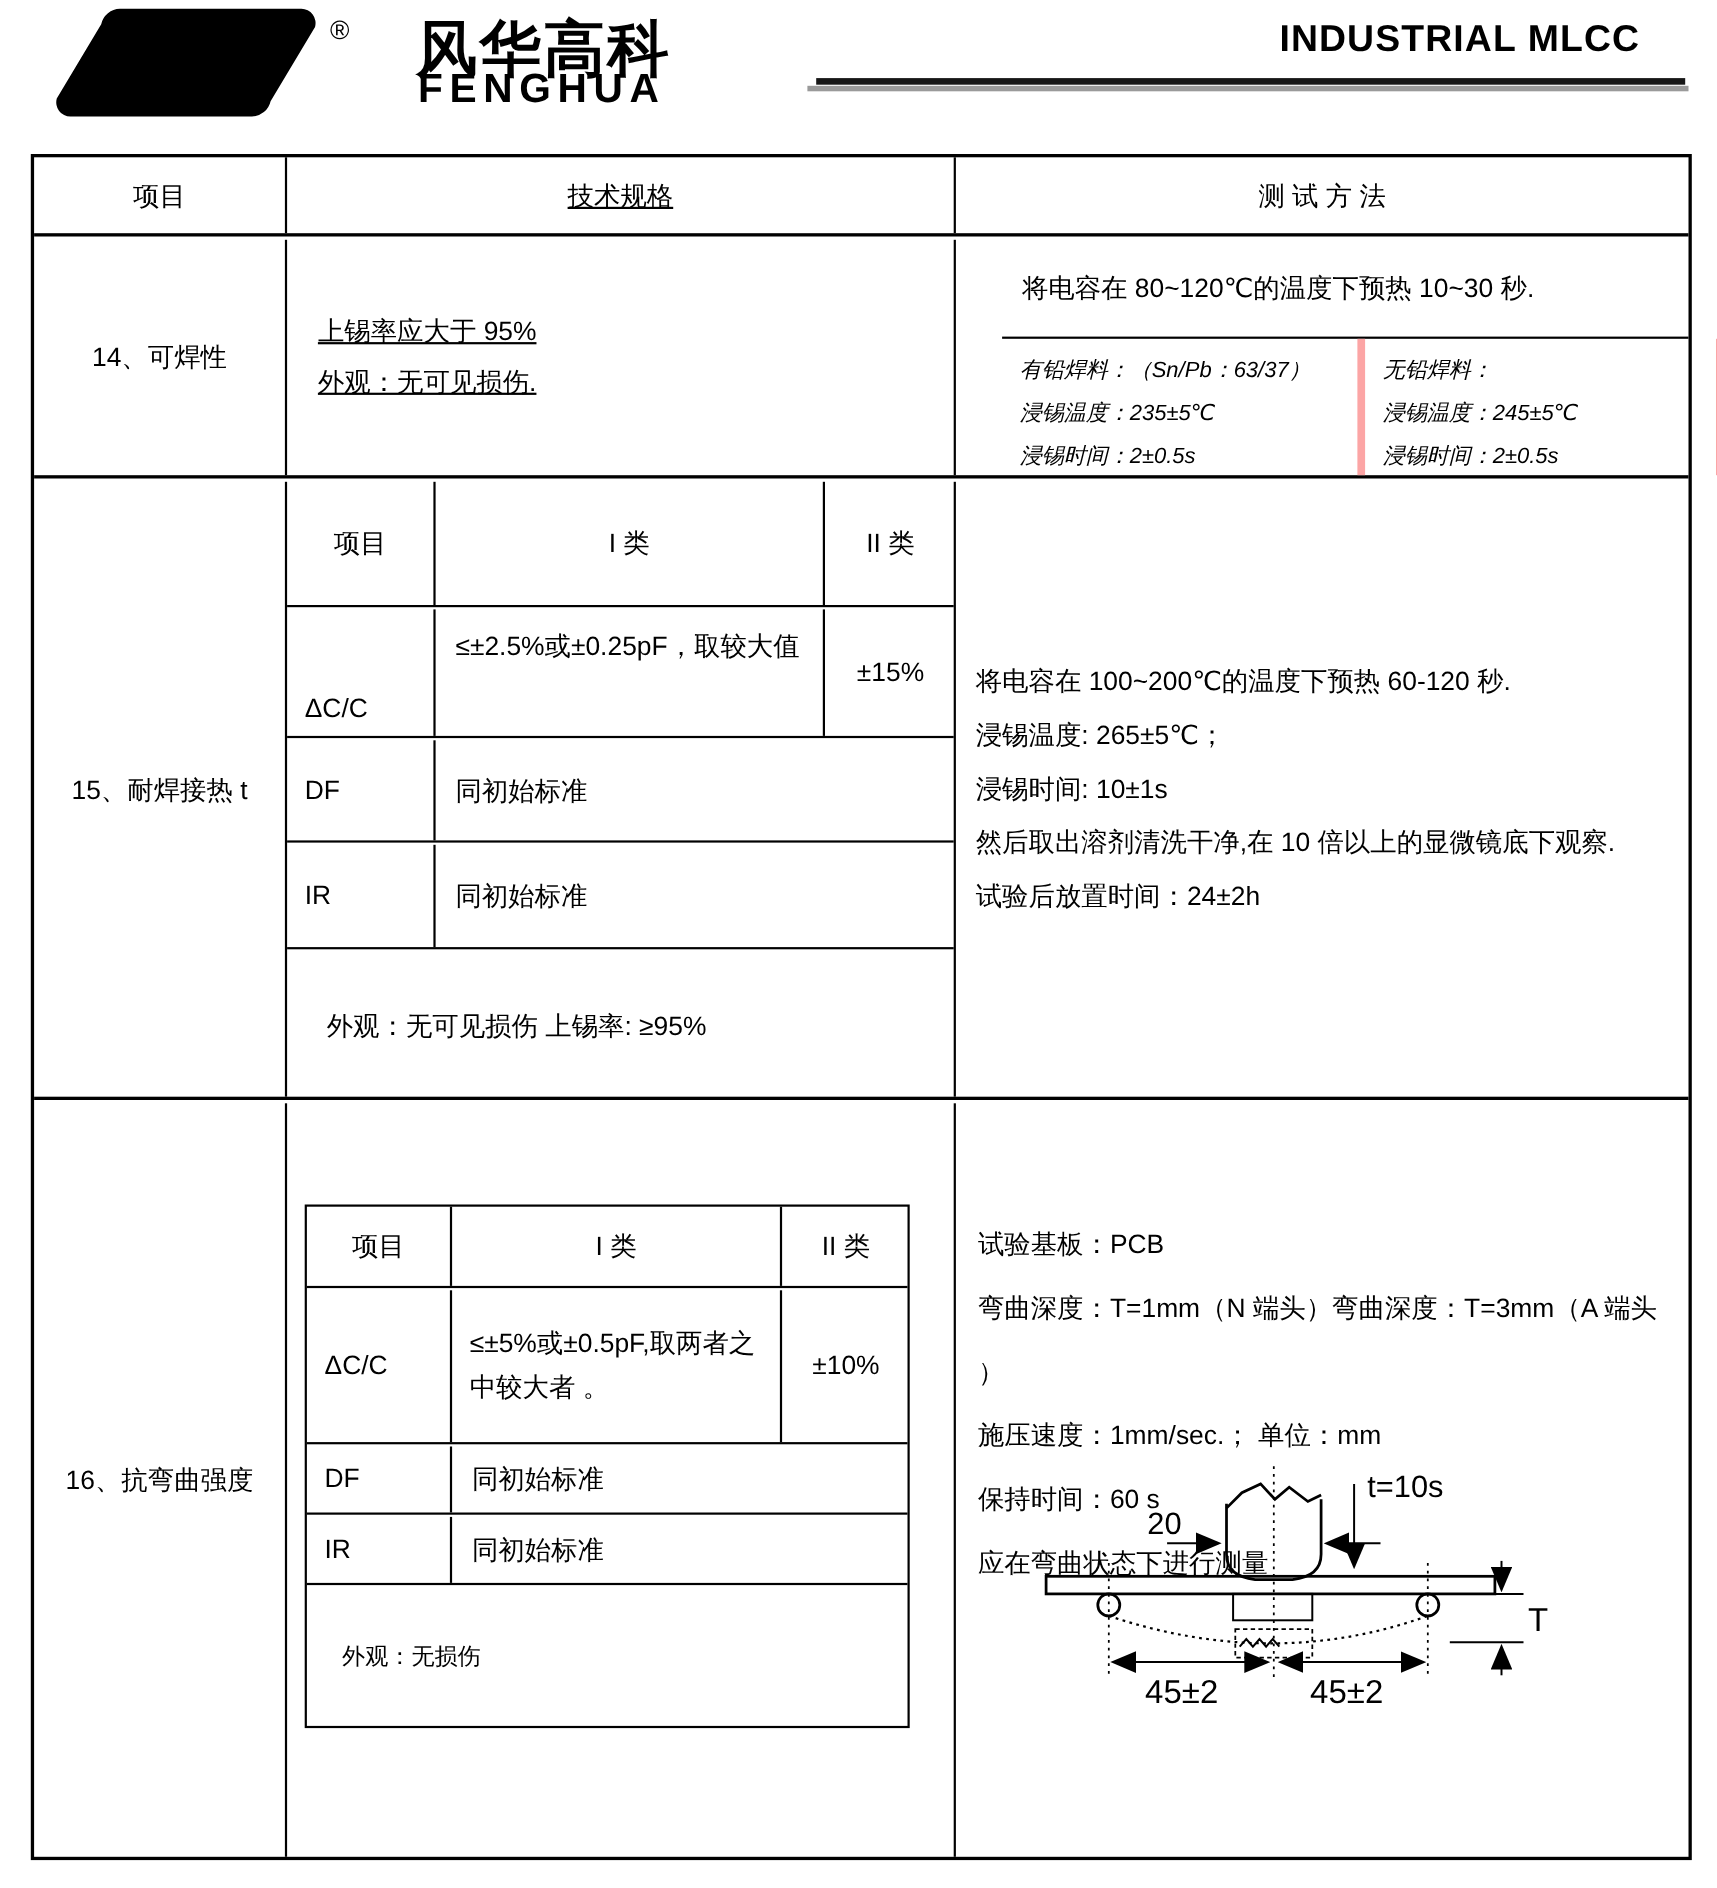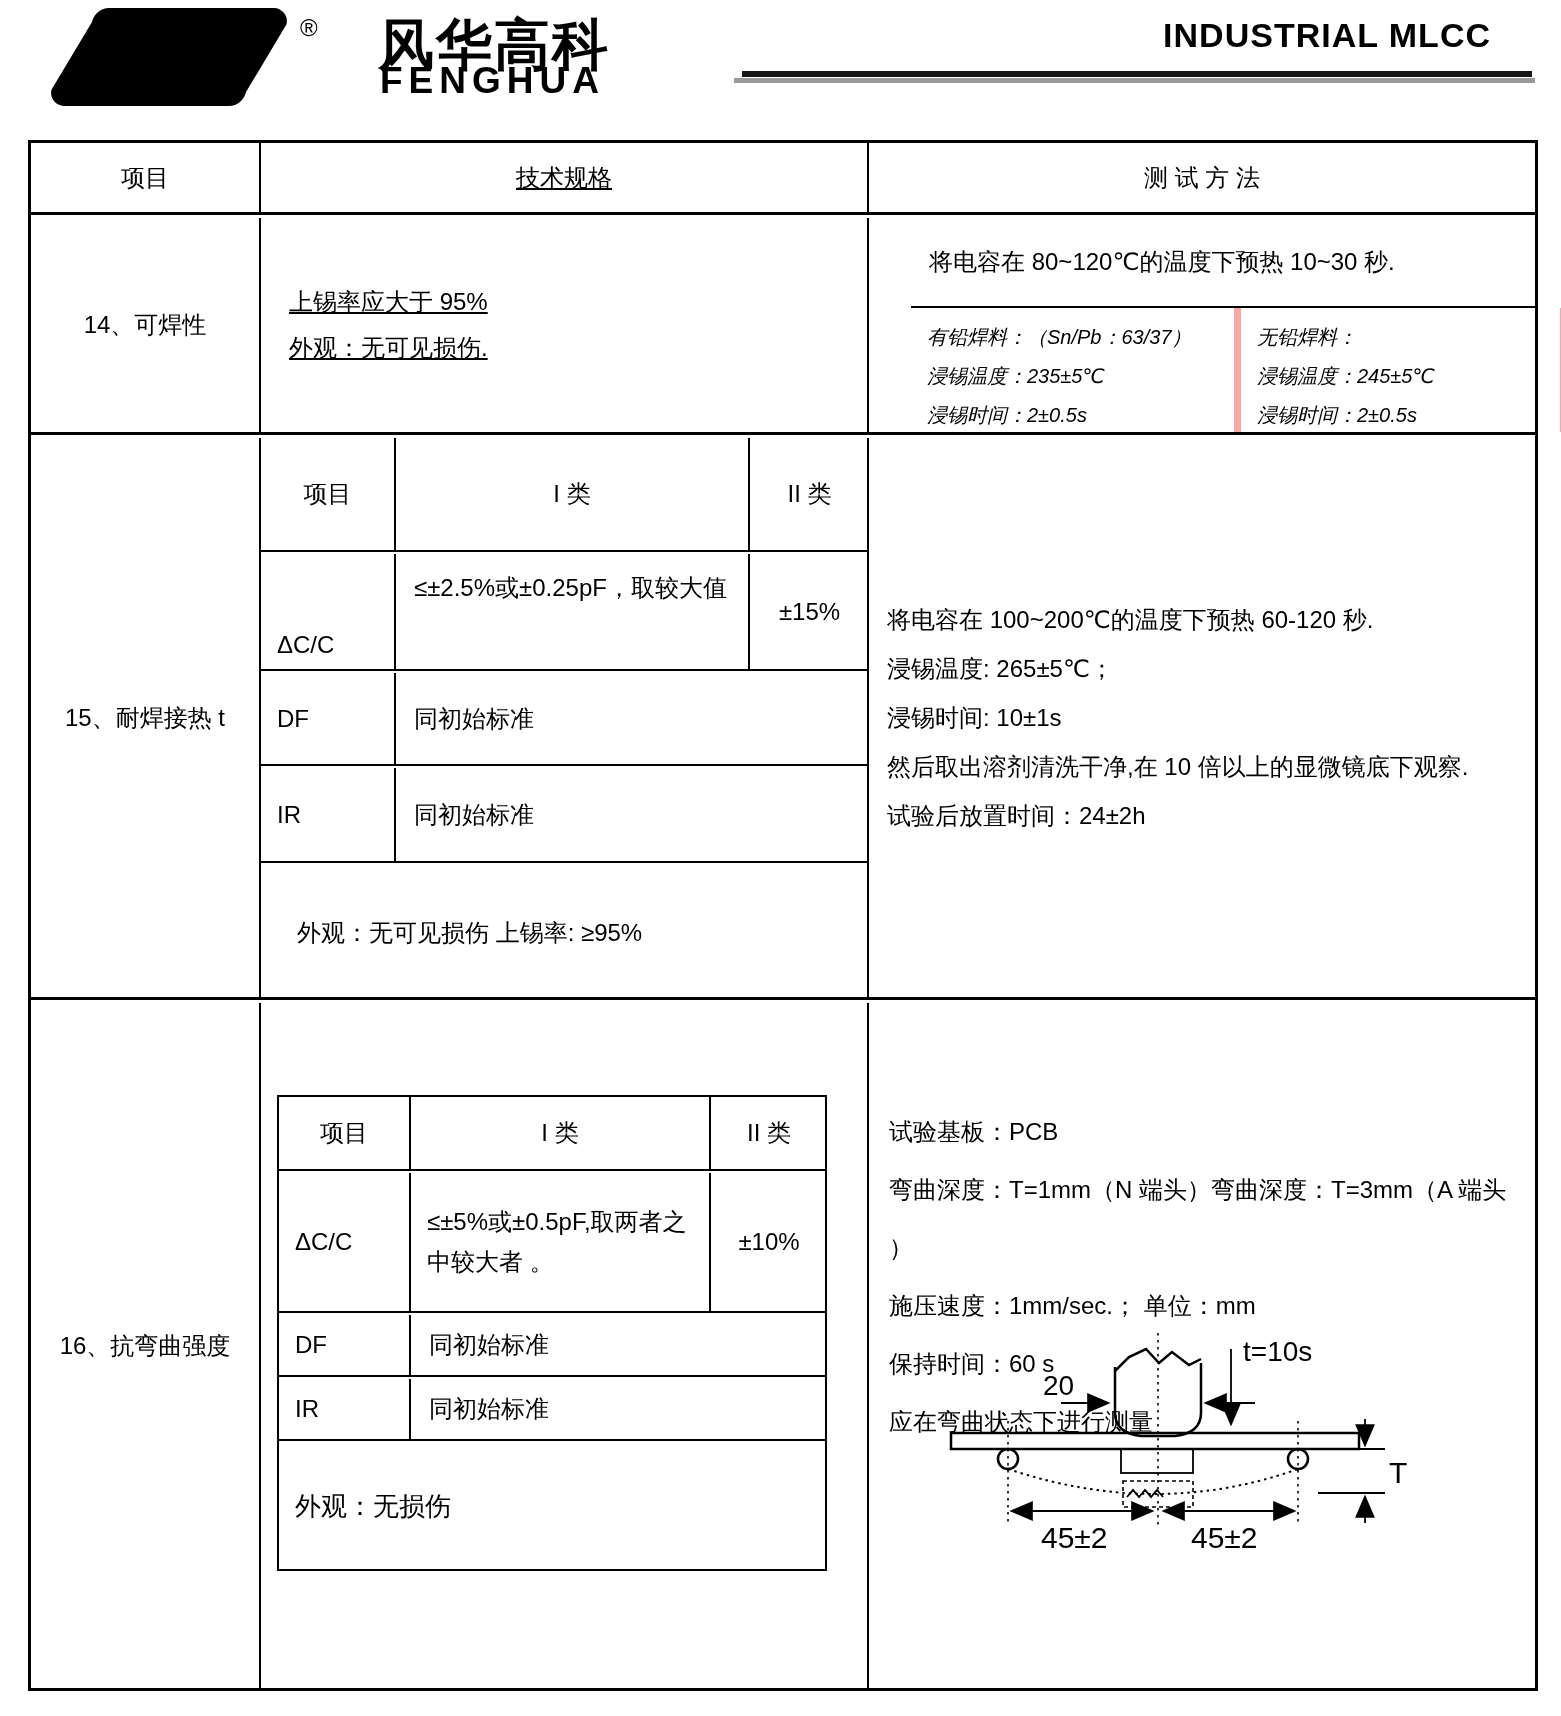--- a/index.html
+++ b/index.html
@@ -167,21 +167,21 @@
           <div class="ntbl-row" style="top:218px; height:62px;">
             <div class="ncell nlabel" style="width:132px;">DF</div>
             <div class="ncell nval" style="left:132px; right:0;">同初始标准</div>
           </div>
 
           <div class="ntbl-row" style="top:282px; height:62px;">
             <div class="ncell nlabel" style="width:132px;">IR</div>
             <div class="ncell nval" style="left:132px; right:0;">同初始标准</div>
           </div>
 
-          <div class="ntbl-row last" style="top:346px; height:126px; display:flex; align-items:center; padding-left:16px; font-size:26px;">外观：无损伤</div>
+          <div class="ntbl-row last" style="top:346px; height:126px; display:flex; align-items:center; padding-left:32px; font-size:21px;">外观：无损伤</div>
         </div>
       </div>
 
       <div class="cell c3">
         <div class="r16-method">
           <div>试验基板：PCB</div>
           <div>弯曲深度：T=1mm（N 端头）弯曲深度：T=3mm（A 端头 ）</div>
           <div>施压速度：1mm/sec.； 单位：mm</div>
           <div>保持时间：60 s</div>
           <div>应在弯曲状态下进行测量</div>

